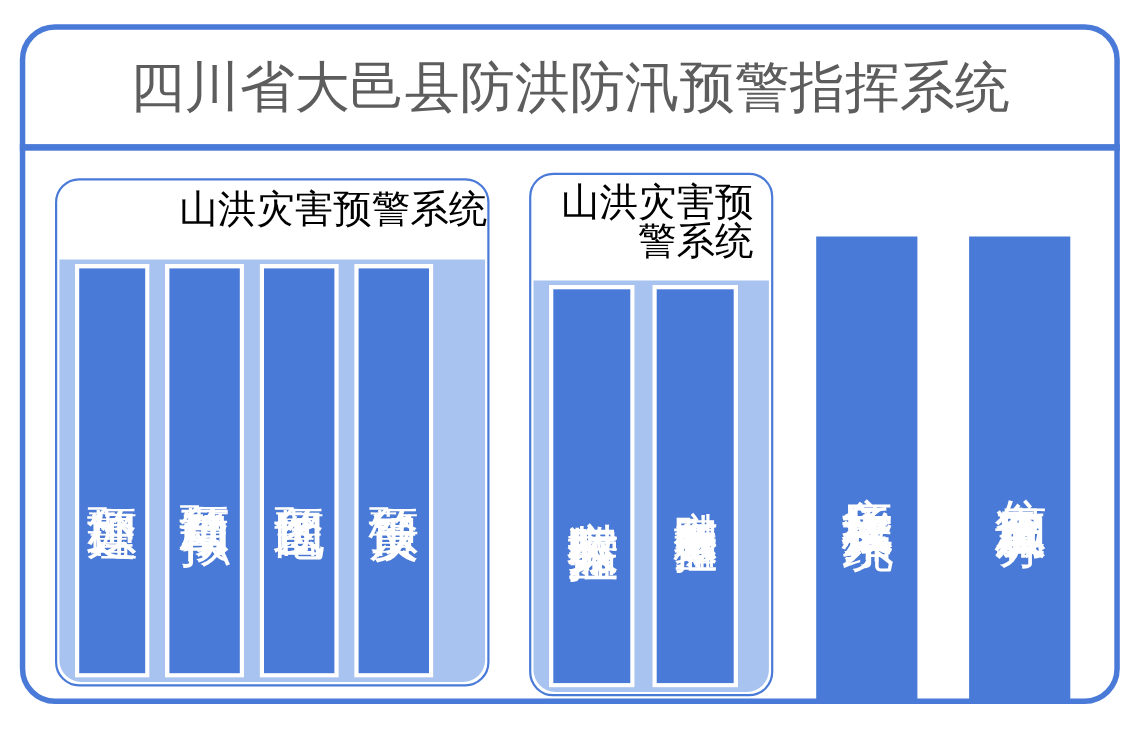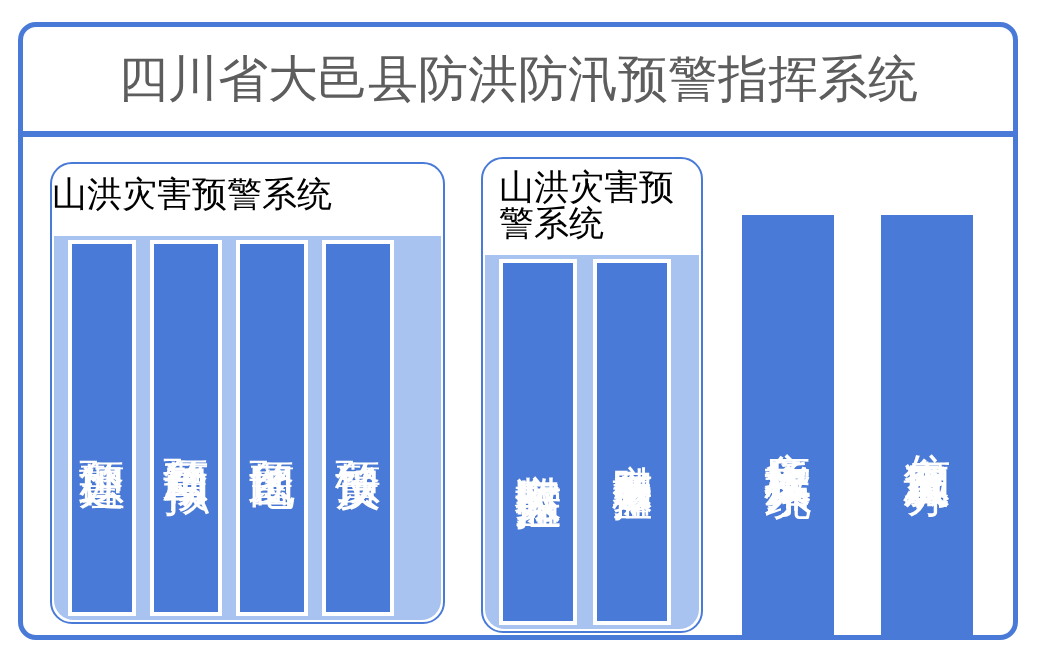--- a/index.html
+++ b/index.html
@@ -15,21 +15,21 @@
   }
 
   
   #app-frame {
     position: absolute;
     left: 18px;
     top: 22px;
     width: 1000px;
     height: 618px;
     border: 5px solid #4a7ad8;
-    border-radius: 18px;
+    border-radius: 32px;
     box-sizing: border-box;
     background: #ffffff;
   }
 
   
   #header {
     position: absolute;
     left: 0;
     top: 0;
     width: 100%;
@@ -72,22 +72,22 @@
     box-sizing: border-box;
     border: 2px solid #4a7ad8;
     border-radius: 22px;
     background: #ffffff;
     overflow: visible;
   }
   .group-title {
     position: absolute;
     left: 0;
     width: 100%;
-    text-align: left;
-    font-family: Liberation Sans, sans-serif;
+    text-align: right;
+    font-family: Liberation Mono, monospace;
     color: #000000;
     line-height: 1.02;
     z-index: 3;
     pointer-events: none;
   }
   .group-panel {
     position: absolute;
     left: 2px;
     right: 2px;
     bottom: 2px;

